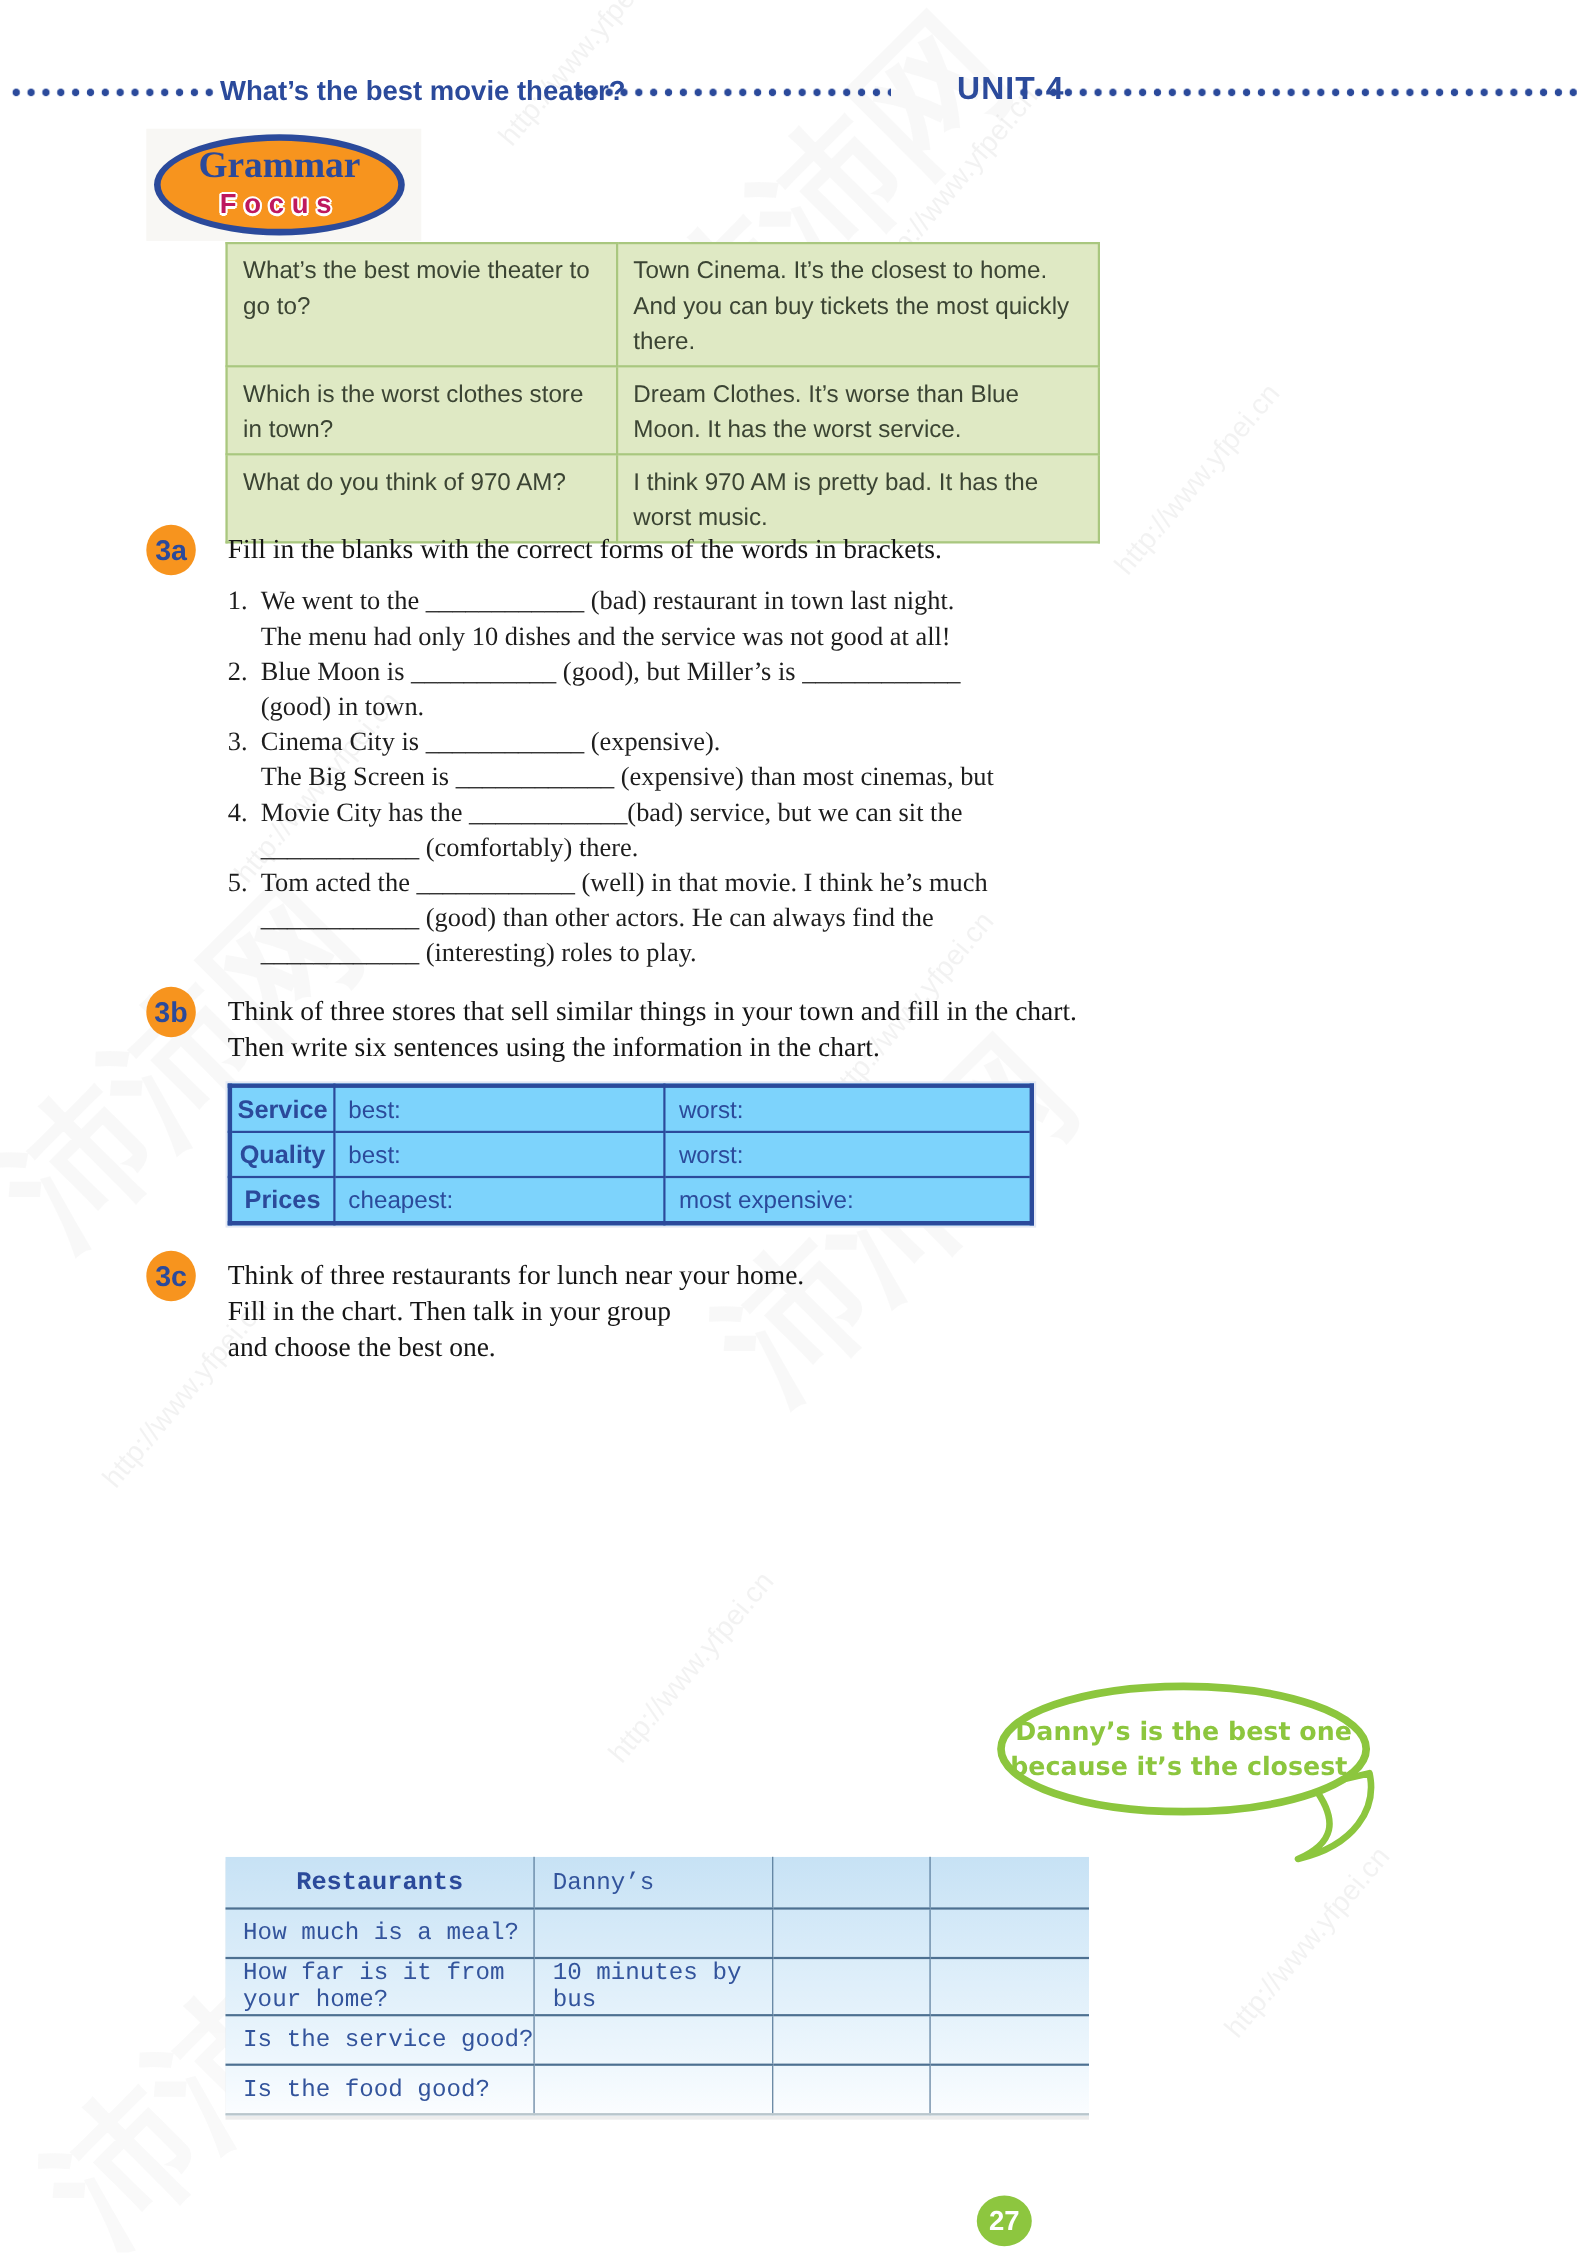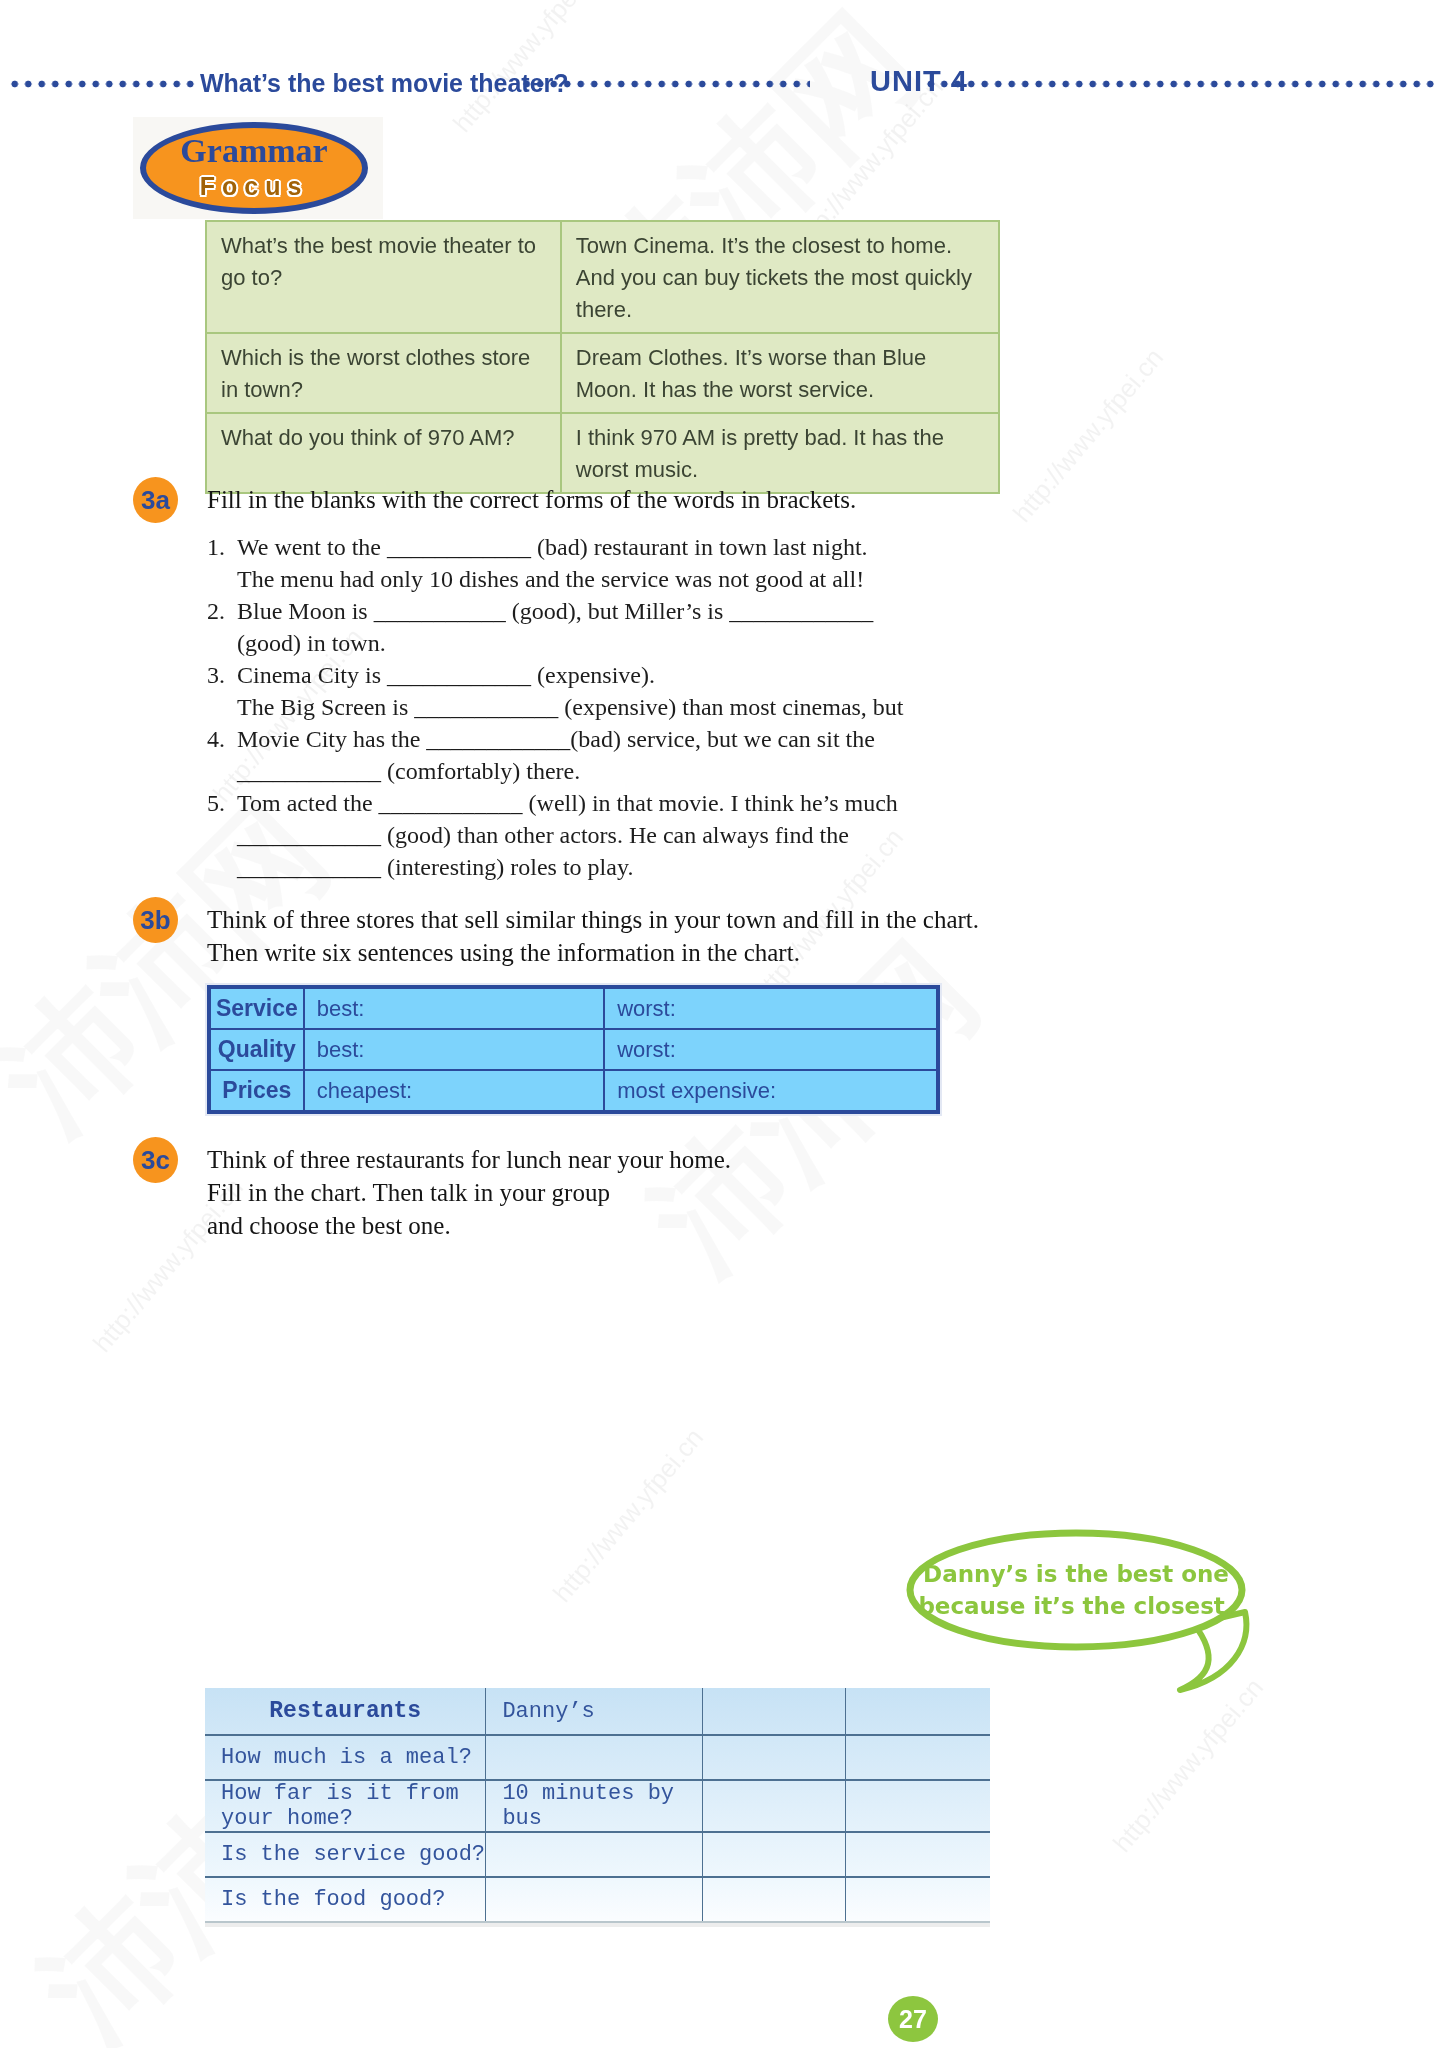--- a/index.html
+++ b/index.html
@@ -19,21 +19,21 @@
   .hdr-title{position:absolute;left:200px;top:69px;font-size:25px;font-weight:bold;color:#2b4a9b;}
   .hdr-unit{position:absolute;left:870px;top:65px;font-size:29px;font-weight:800;color:#2b4a9b;letter-spacing:1px;}
 
   
   .gf-box{position:absolute;left:133px;top:117px;width:250px;height:102px;background:#f8f7f4;}
   .gf-ellipse{position:absolute;left:140px;top:122px;width:228px;height:92px;border-radius:50%;
               background:#f7941e;border:6px solid #2b4a9b;box-sizing:border-box;}
   .gf-line1{position:absolute;left:140px;top:132px;width:228px;text-align:center;
             font-family:"Liberation Serif",serif;font-weight:bold;font-size:34px;color:#2b4a9b;}
   .gf-line2{position:absolute;left:140px;top:172px;width:228px;text-align:center;
-            font-weight:800;font-size:25px;letter-spacing:7px;color:#a16207;
+            font-weight:800;font-size:25px;letter-spacing:7px;color:#be185d;
             text-shadow:-2px 0 0 #fff,2px 0 0 #fff,0 -2px 0 #fff,0 2px 0 #fff,
                         -1.5px -1.5px 0 #fff,1.5px 1.5px 0 #fff,-1.5px 1.5px 0 #fff,1.5px -1.5px 0 #fff;}
 
   
   .gtable{position:absolute;left:205px;top:220px;width:795px;border-collapse:collapse;
           background:#dfe9c4;}
   .gtable td{border:2px solid #a9c77f;vertical-align:top;padding:8px 14px 6px 14px;
              font-size:22px;line-height:32px;color:#3b4433;}
   .gtable td.q{width:352px;}
   .gtable td.a{width:443px;}

